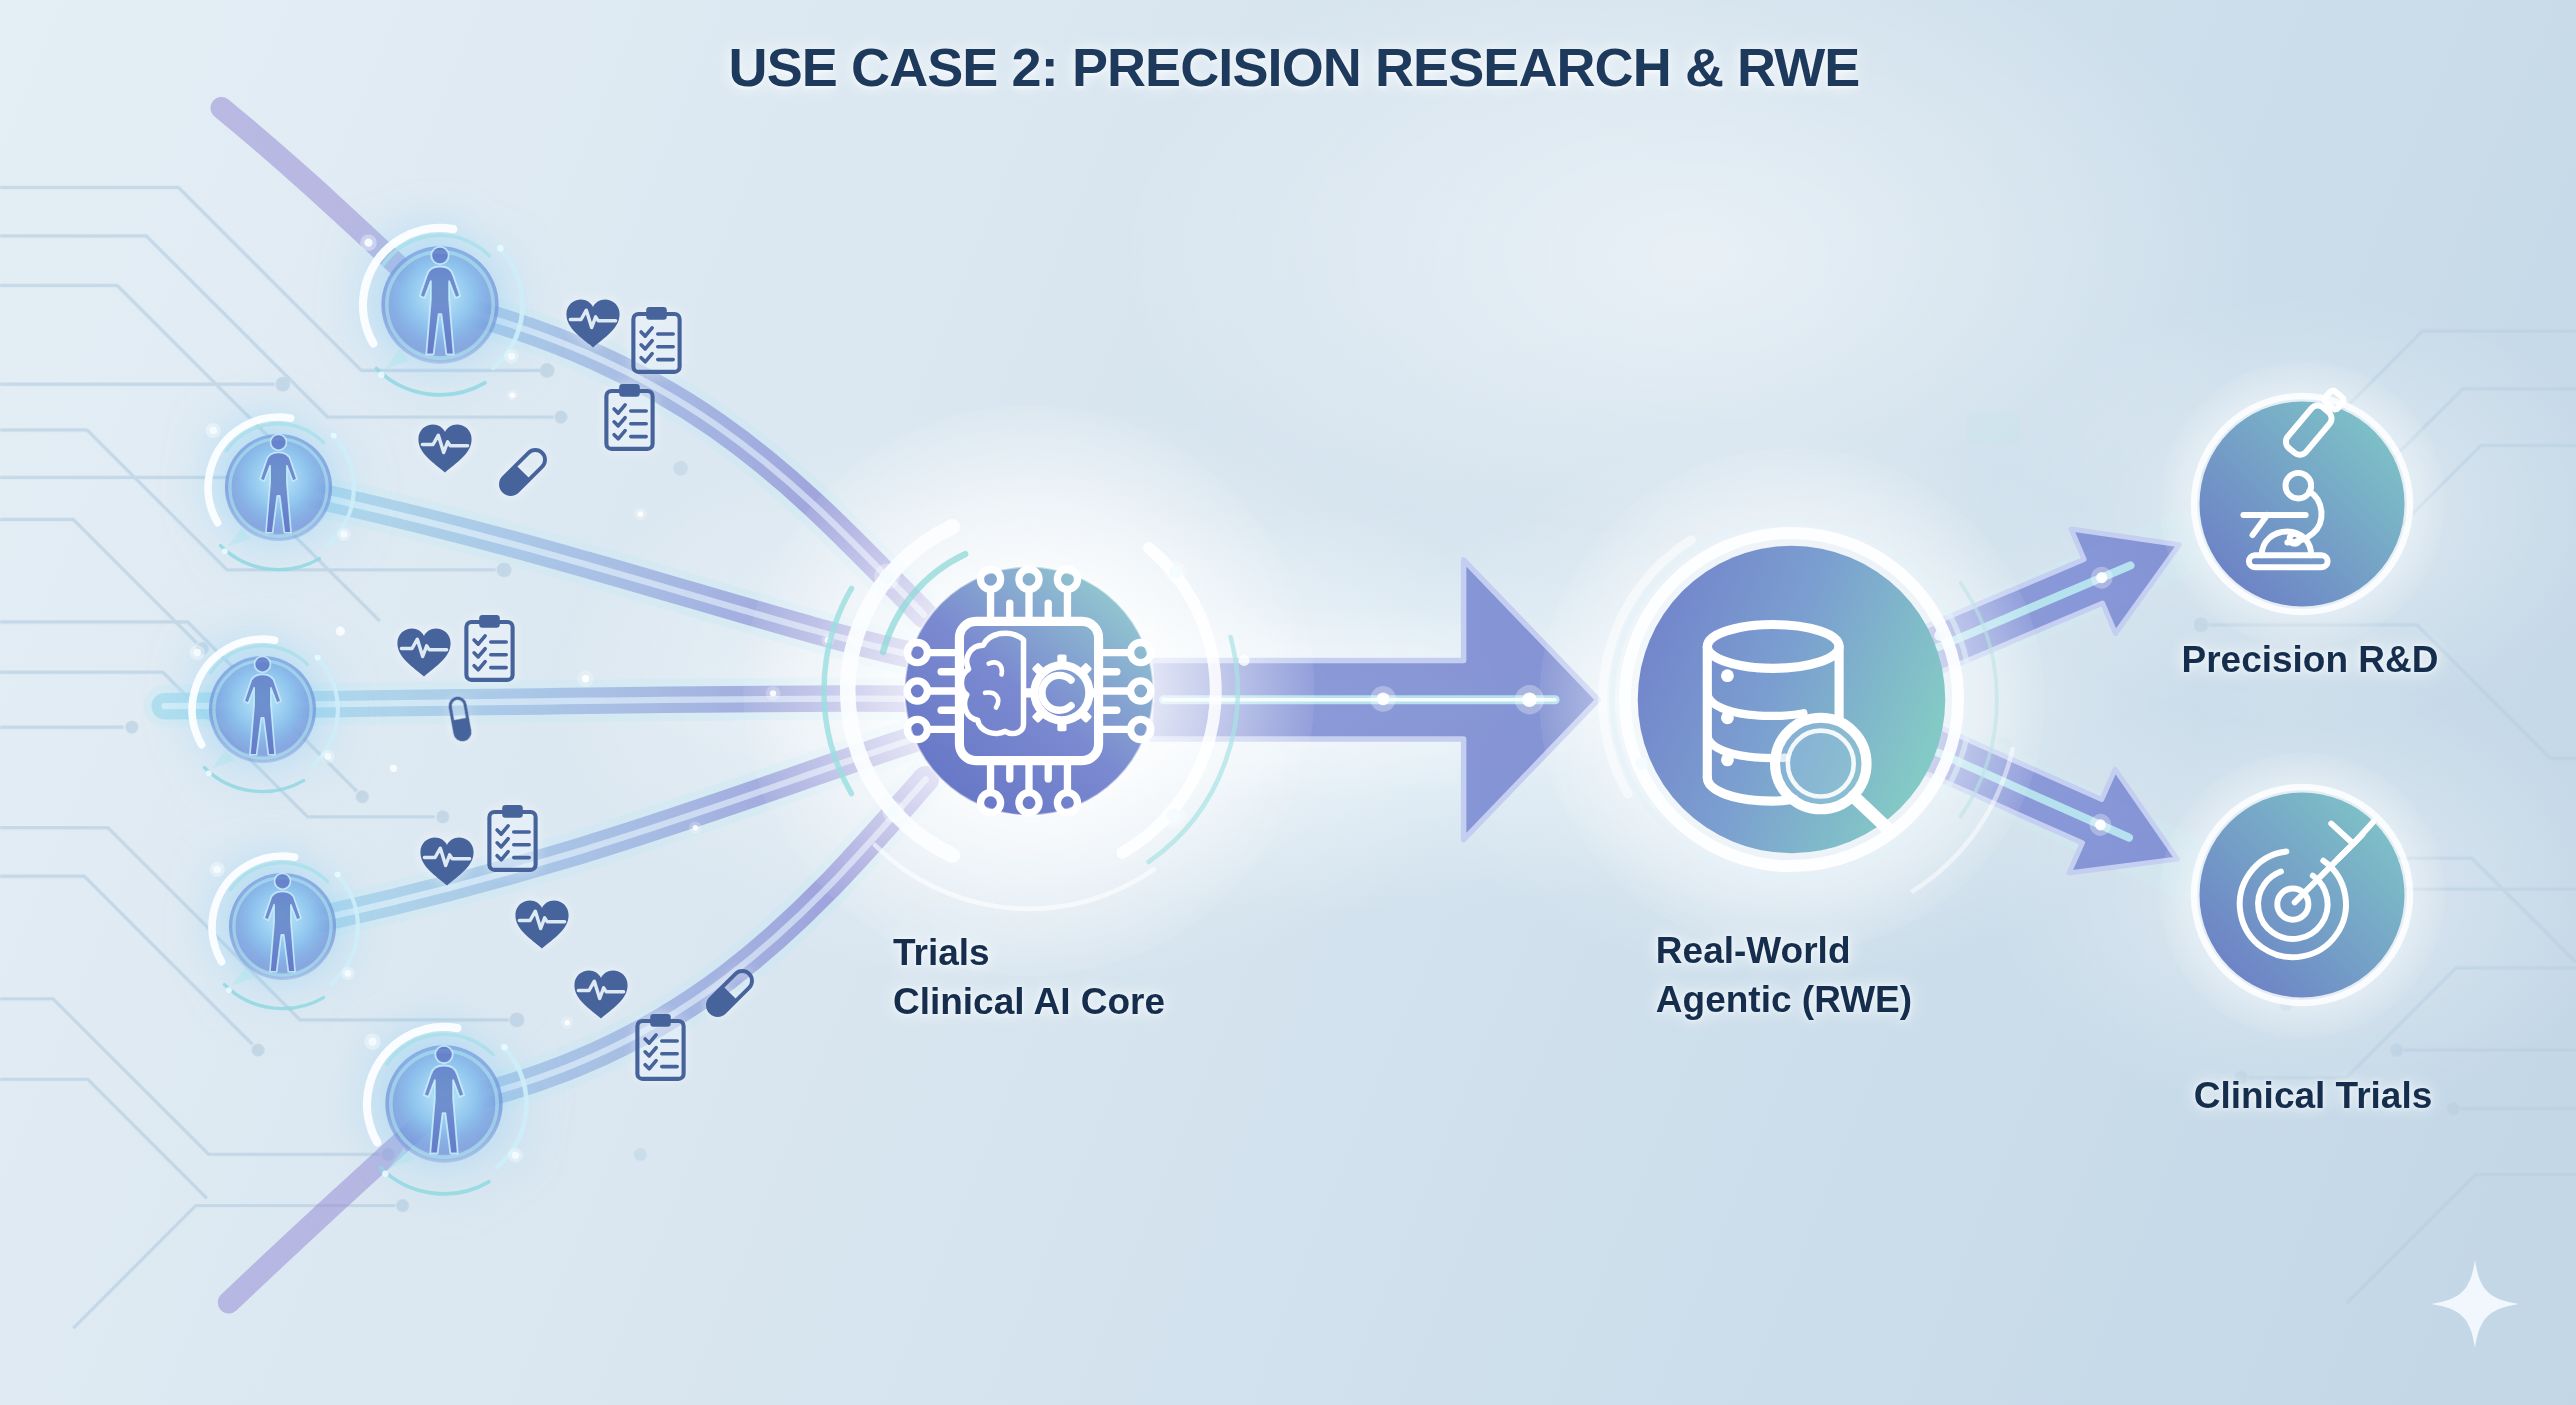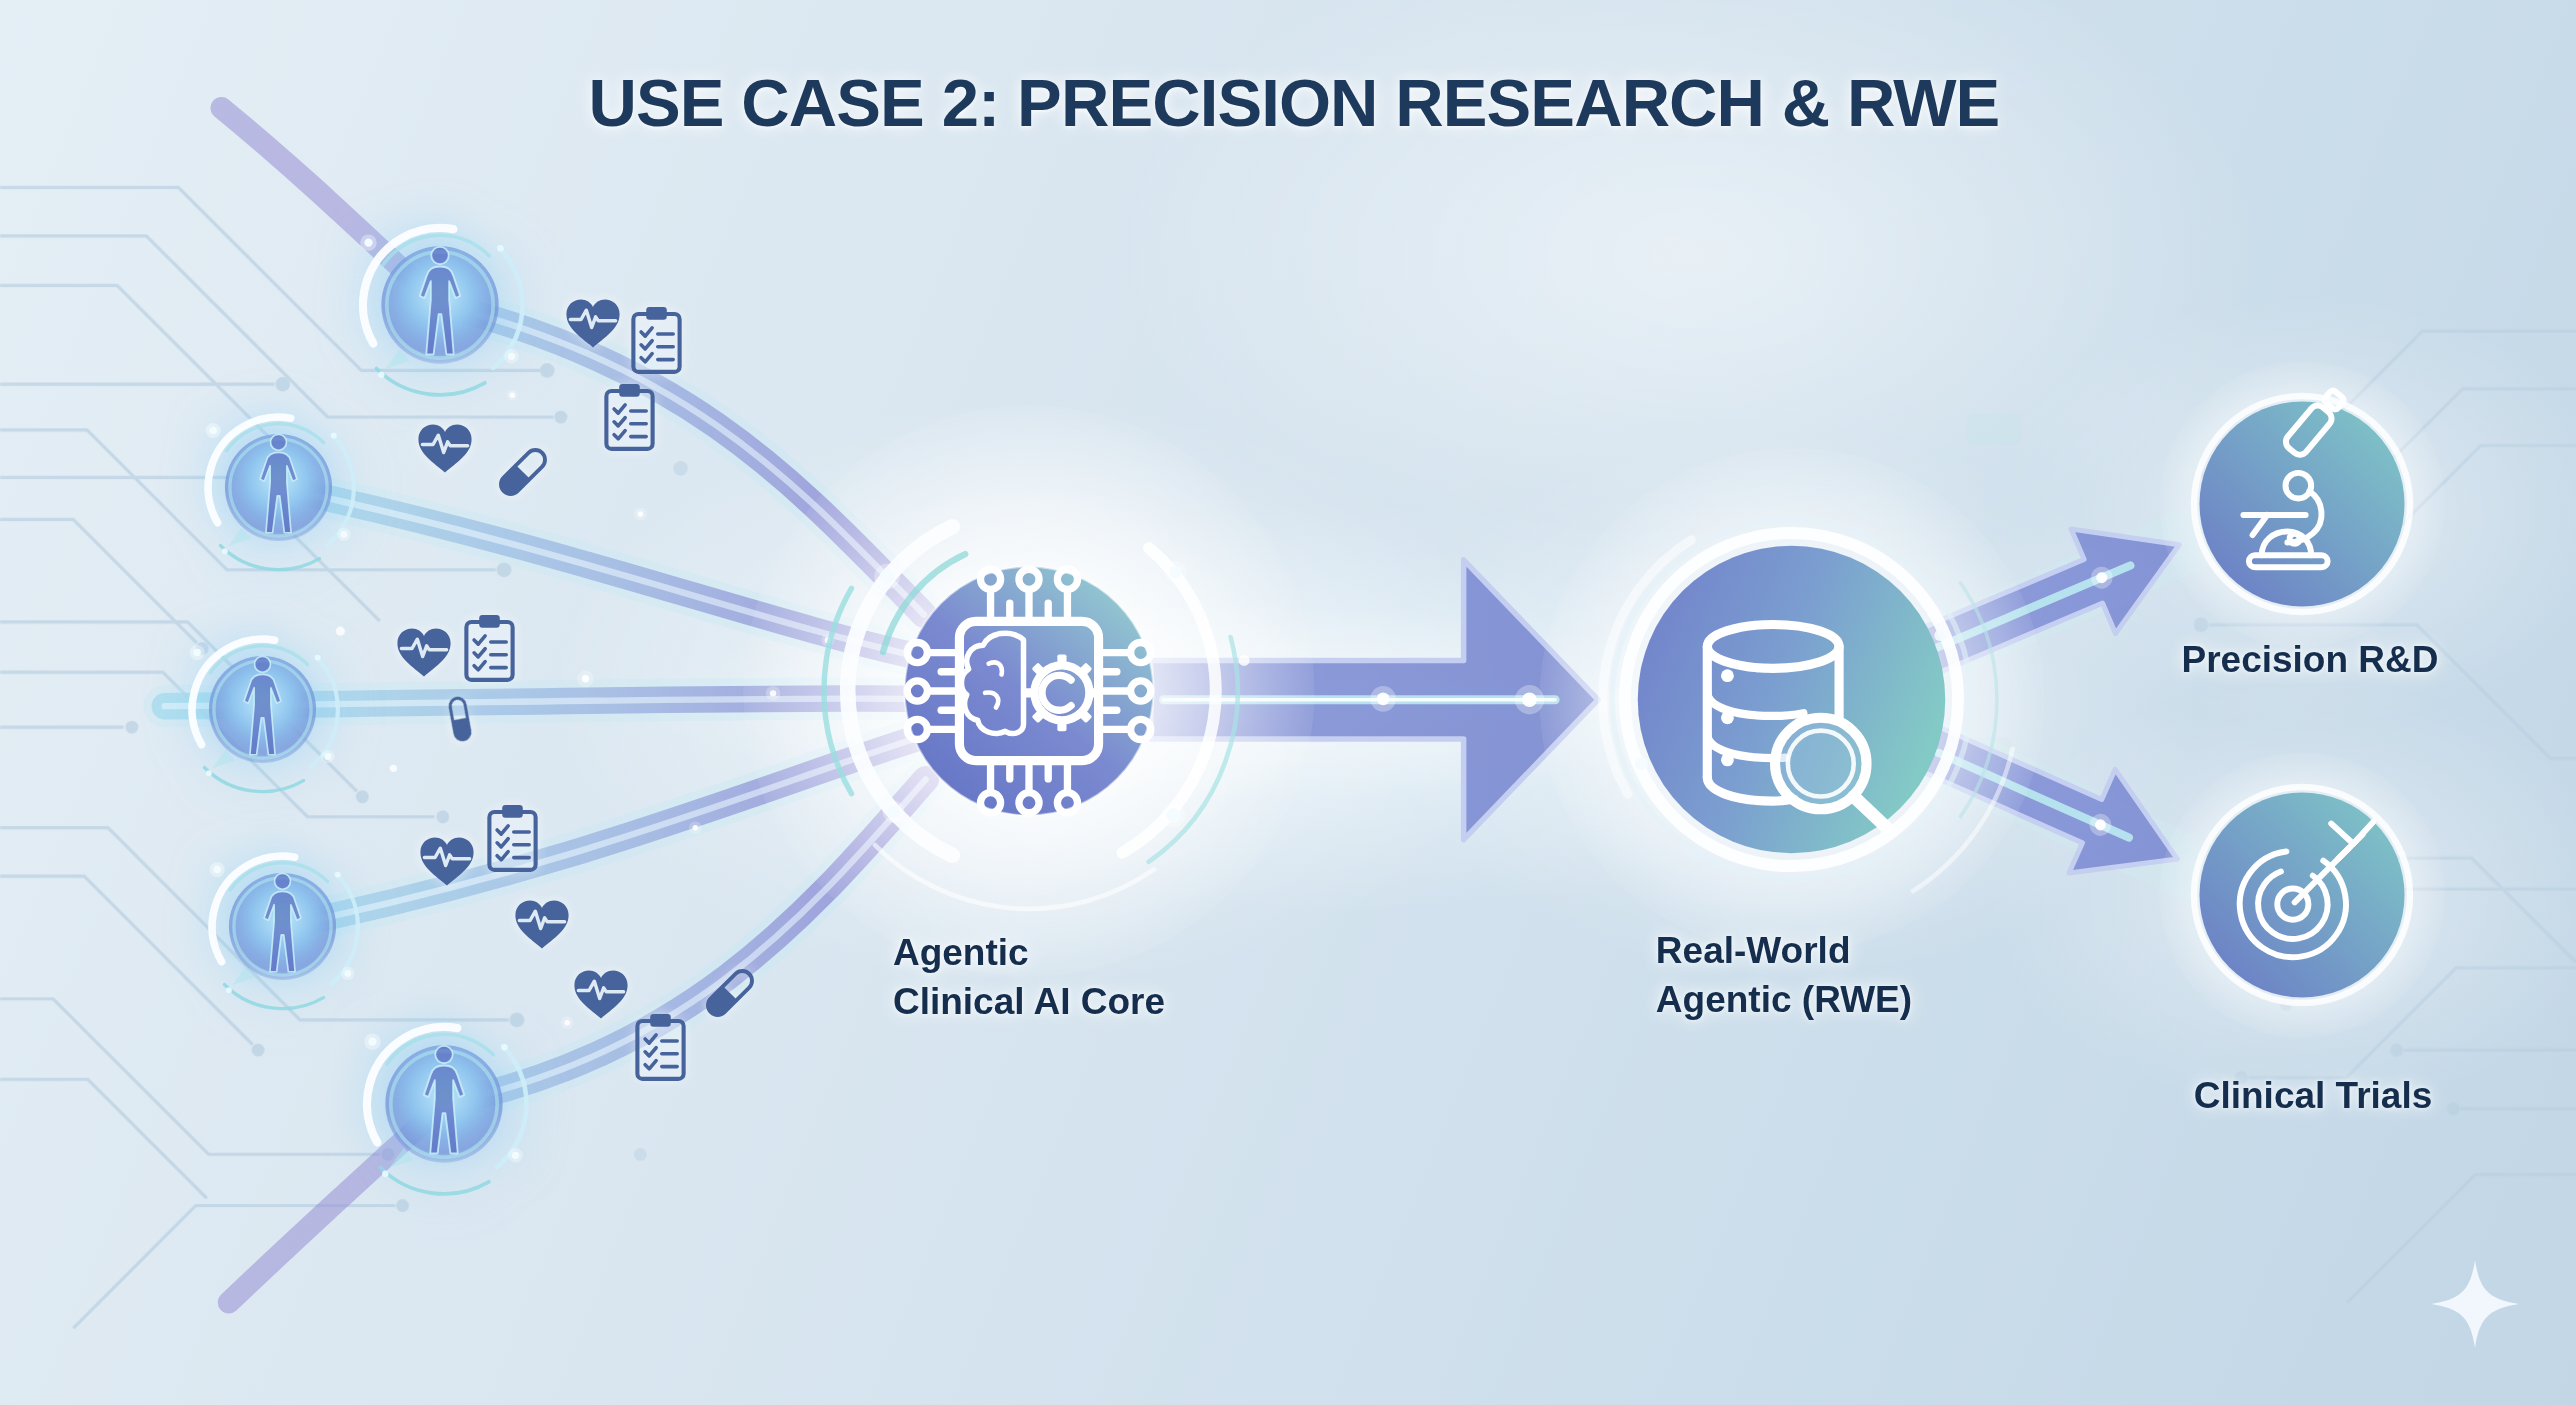--- a/index.html
+++ b/index.html
@@ -12,22 +12,22 @@
       radial-gradient(787px 293px at 1354px 709px, rgba(242,251,255,.60), transparent 70%),
       radial-gradient(585px 393px at 1793px 704px, rgba(255,255,255,.55), transparent 70%),
       radial-gradient(457px 311px at 2305px 512px, rgba(255,255,255,.40), transparent 70%),
       radial-gradient(457px 311px at 2305px 896px, rgba(255,255,255,.40), transparent 70%),
       linear-gradient(112deg,#e4eef5 0%,#d9e6f0 38%,#ccdeeb 72%,#c2d6e6 100%);
   }
   .stage svg{display:block;}
   .layer{position:absolute;left:0;top:0;}
   .abs{position:absolute;}
   .title{
-    position:absolute;left:1294px;top:64px;transform:translateX(-50%);
-    font-size:67px;font-weight:700;letter-spacing:-0.9px;color:#1d3a5c;white-space:nowrap;
+    position:absolute;left:1294px;top:36px;transform:translateX(-50%);
+    font-size:54px;font-weight:700;letter-spacing:-0.9px;color:#1d3a5c;white-space:nowrap;
     text-shadow:0 0 14.6px rgba(255,255,255,.9),0 1.8px 3.7px rgba(255,255,255,.6);
   }
   .nlabel{
     position:absolute;transform:translateX(-50%);
     font-size:37px;font-weight:700;line-height:1.32;color:#152e4d;white-space:nowrap;
     text-shadow:0 0 16.5px rgba(255,255,255,.95),0 0 5.5px rgba(255,255,255,.75);
   }
   .glowdisc::before{
     content:"";position:absolute;left:50%;top:50%;transform:translate(-50%,-50%);
     width:120%;height:120%;border-radius:50%;
@@ -456,21 +456,21 @@
     </svg>
   </div>
 
   <svg class="abs" style="left:2431px;top:1259px;z-index:2" width="88" height="90" viewBox="0 0 100 100">
     <path d="M50 0 C55 34 66 45 100 50 C66 55 55 66 50 100 C45 66 34 55 0 50 C34 45 45 34 50 0 Z" fill="#f3f9fd" opacity=".95"></path>
   </svg>
 
   <div class="title" style="z-index:6">USE CASE 2: PRECISION RESEARCH &amp; RWE</div>
 
   <div class="nlabel" style="left:1029px;top:929px;z-index:6">
-    <div>Agentic</div>
+    <div>Trials</div>
     <div>Clinical AI Core</div>
   </div>
 
   <div class="nlabel" style="left:1784px;top:927px;z-index:6">
     <div>Real-World</div>
     <div>Agentic (RWE)</div>
   </div>
 
   <div class="nlabel" style="left:2310px;top:636px;z-index:6">Precision R&amp;D</div>
   <div class="nlabel" style="left:2313px;top:1072px;z-index:6">Clinical Trials</div>

